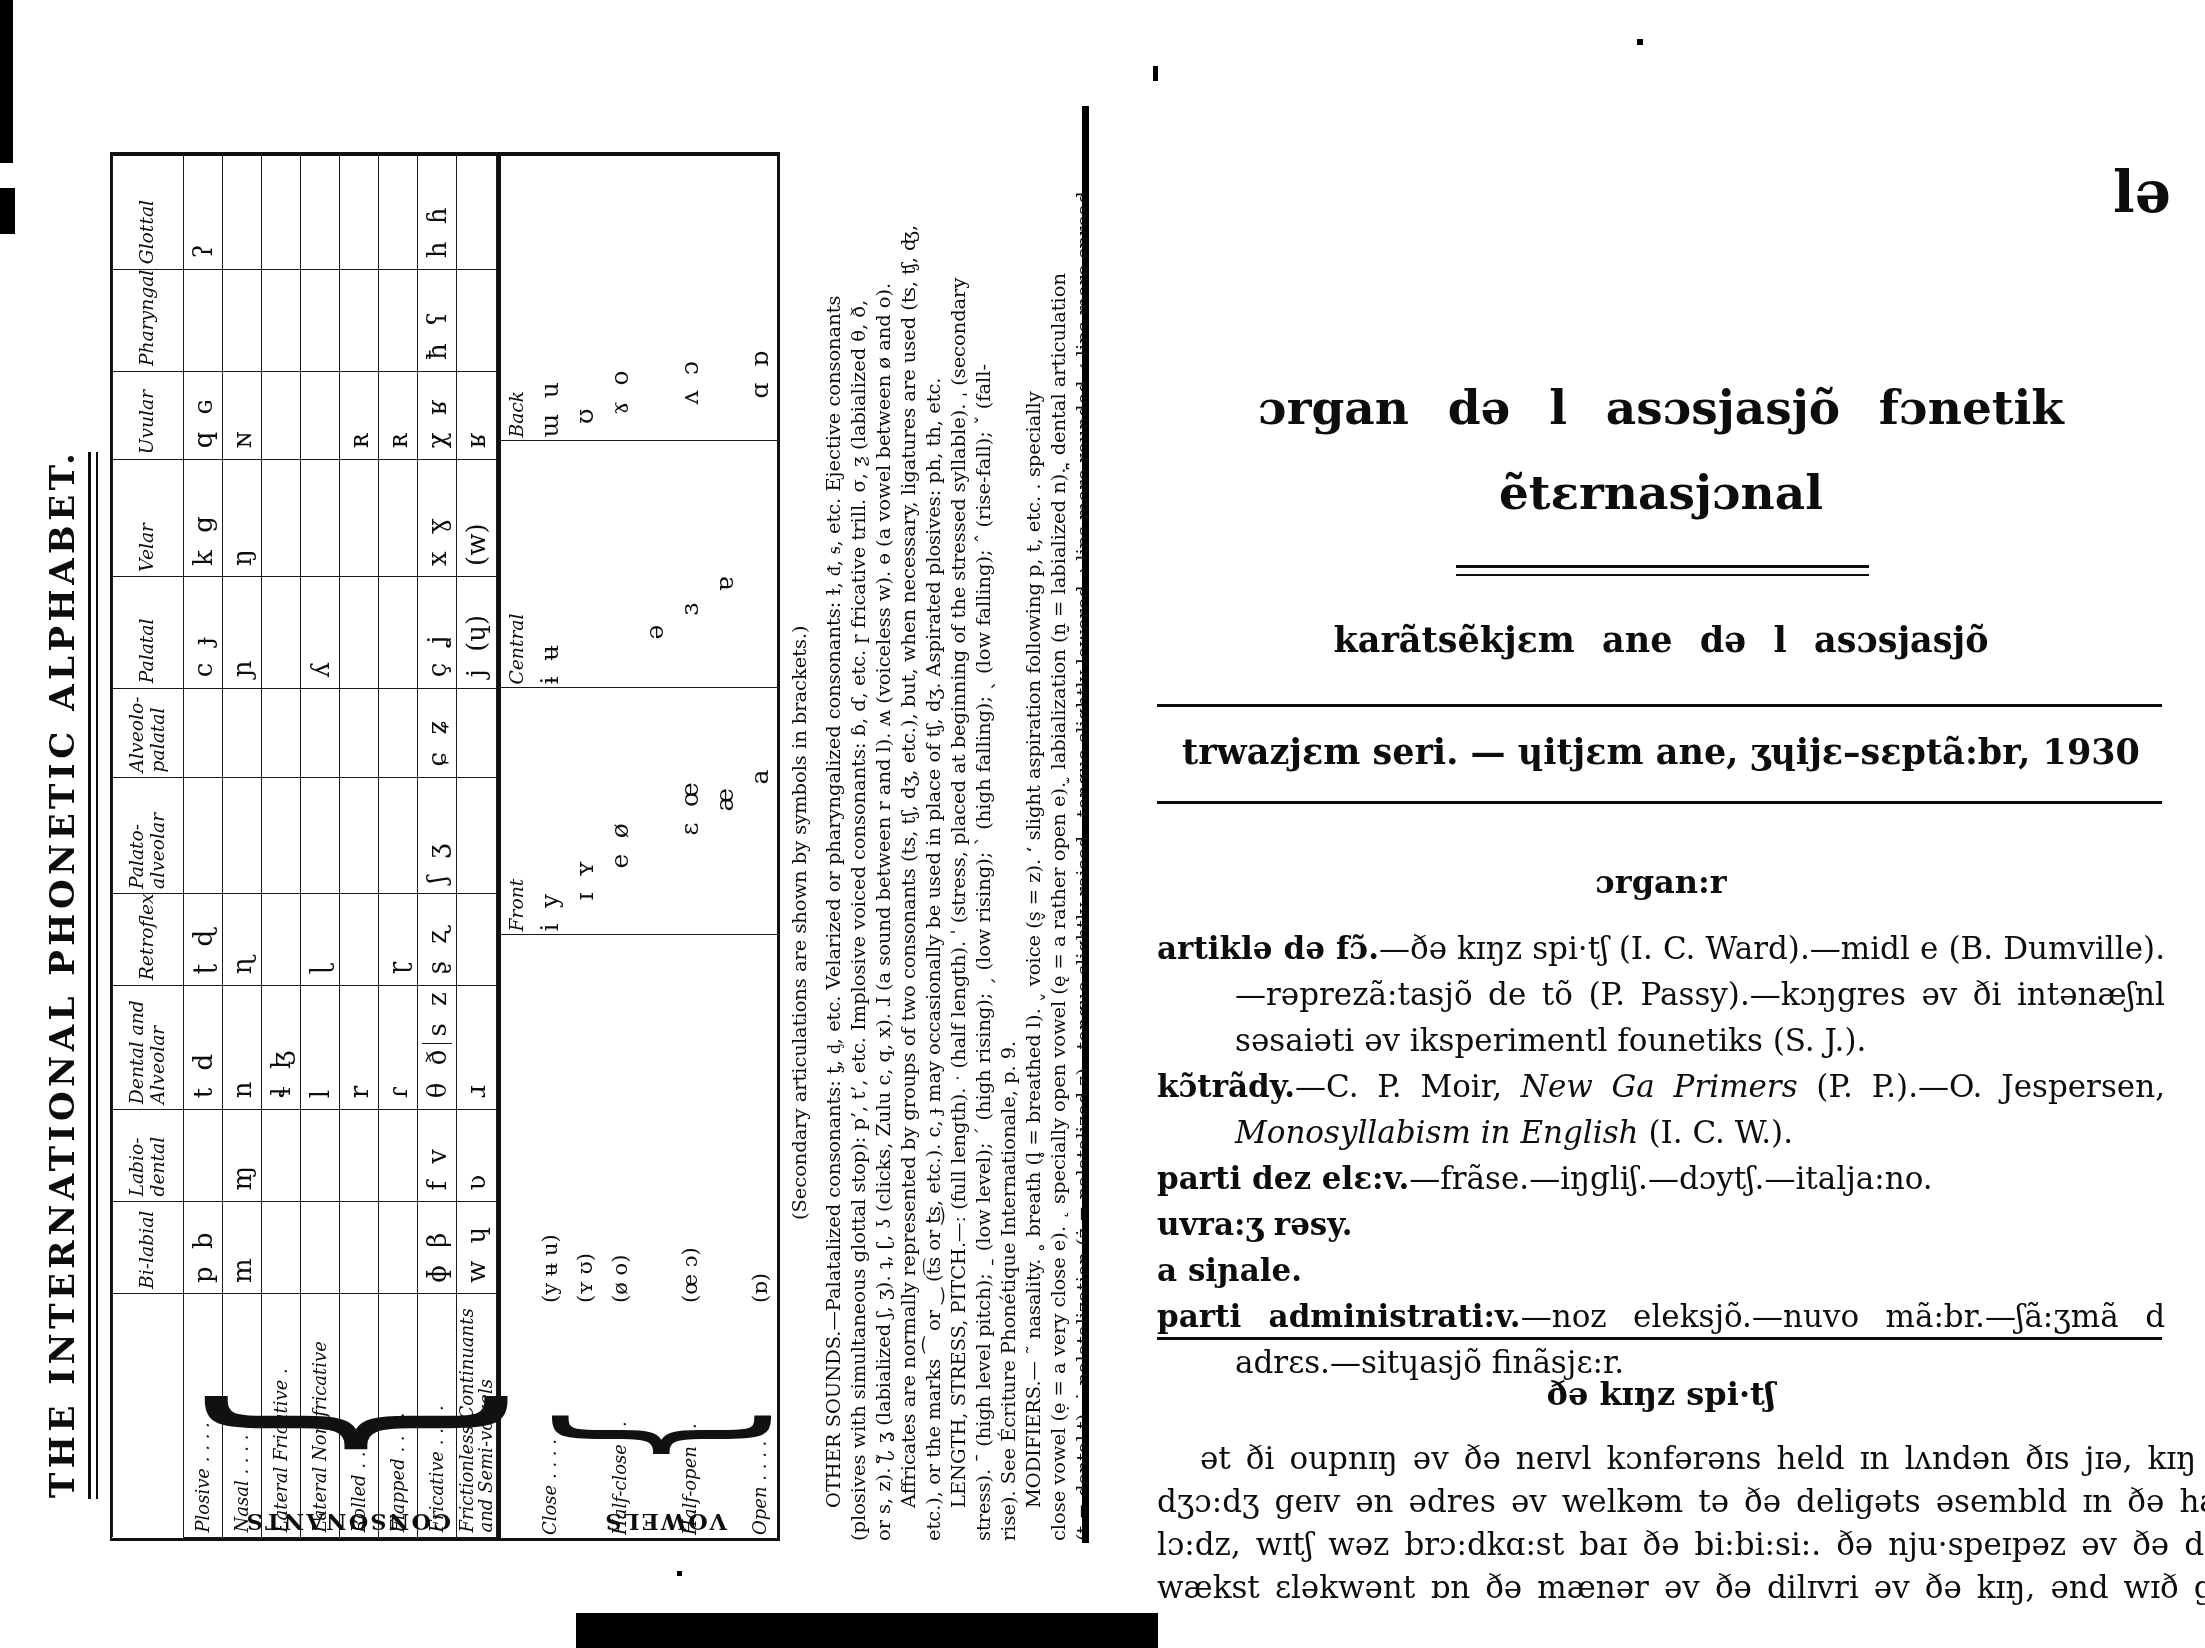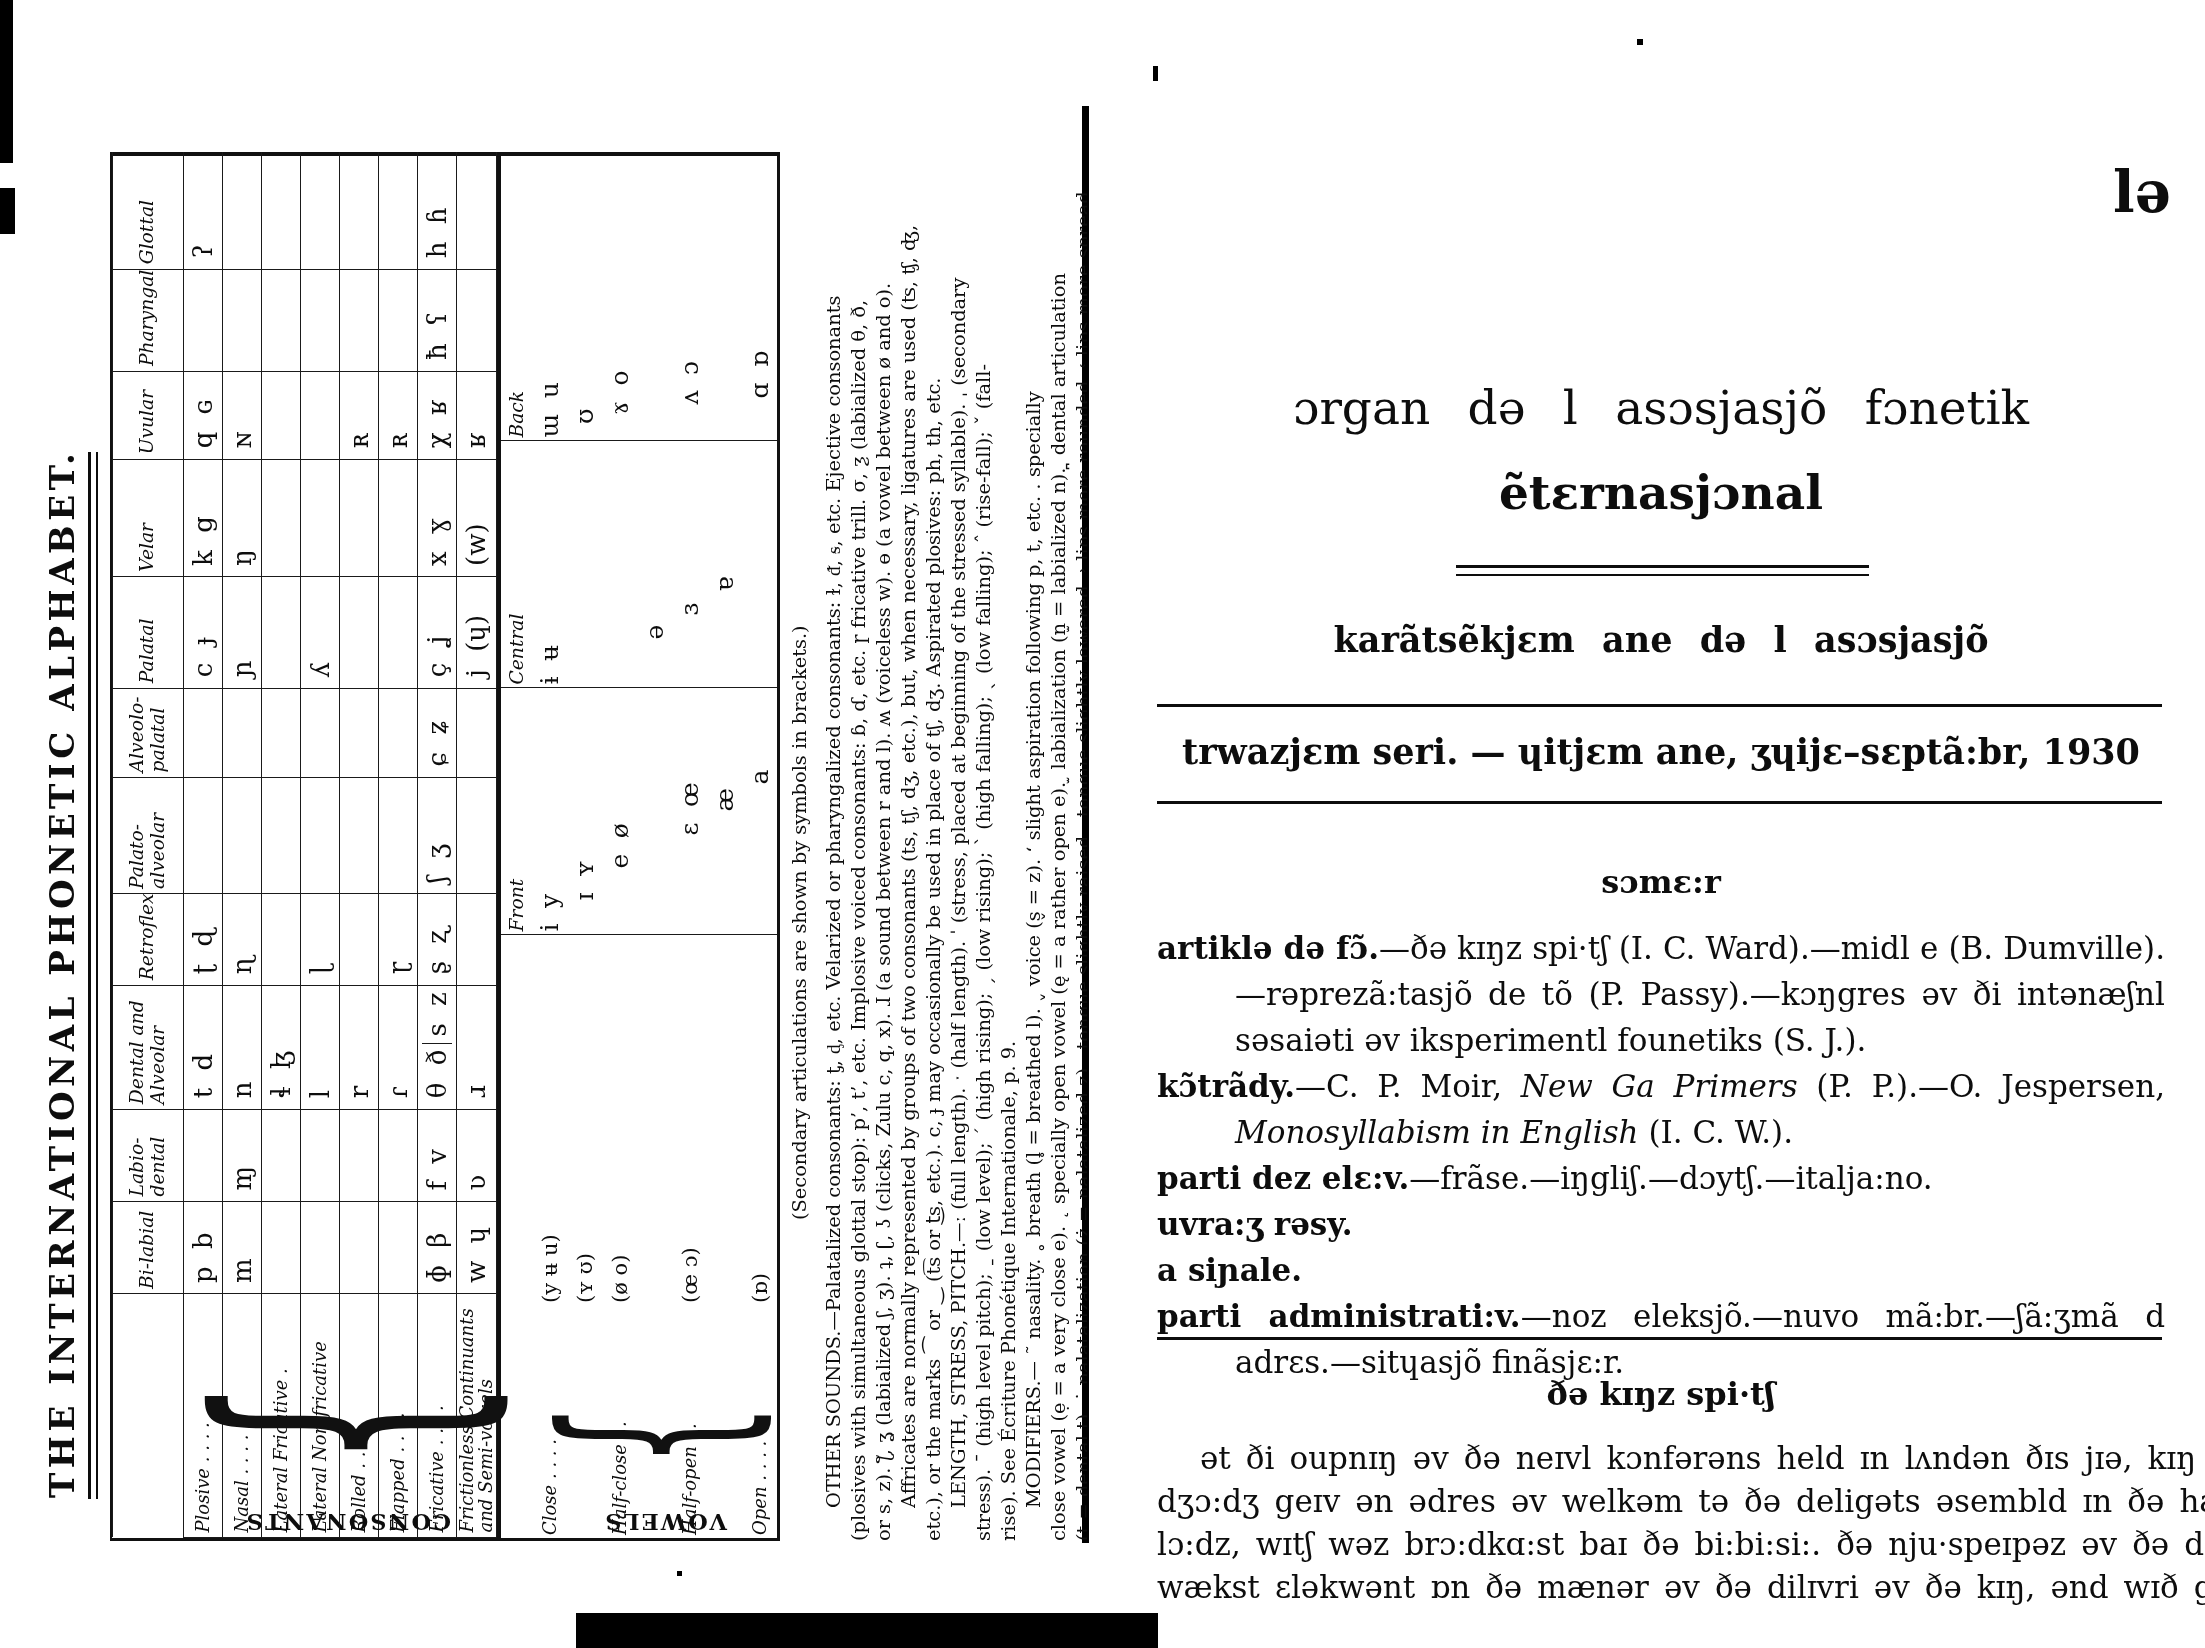--- a/index.html
+++ b/index.html
@@ -46,21 +46,21 @@
   .footnote{font-size:19.4px;margin:7.5px 0 0 321px;}
   .notes{margin-top:10.5px;width:1389px;font-size:19.4px;line-height:25px;text-align:justify;}
   .notes .ln{white-space:nowrap;}
   .notes .p1{text-indent:33px;}
 
   
   #right-page{position:absolute;left:1151px;top:0;width:1020px;height:1648px;}
   .ctr{position:absolute;left:0;width:100%;text-align:center;white-space:nowrap;}
   .t-le{top:158px;font-size:57px;font-weight:700;text-align:right;}
   .t-main{top:241px;font-size:103px;font-weight:700;letter-spacing:2.2px;word-spacing:36px;}
-  .t-org{top:380px;font-size:47px;font-weight:400;word-spacing:22.4px;}
+  .t-org{top:380px;font-size:47px;font-weight:700;word-spacing:22.4px;}
   .t-int{top:465px;font-size:47px;font-weight:700;}
   .rp-dblrule{position:absolute;left:305px;top:565px;width:413px;height:6px;
     border-top:3.7px solid #0d0d0d;border-bottom:2.2px solid #0d0d0d;}
   .t-kar{top:619px;font-size:35px;font-weight:700;word-spacing:15px;}
   .rule{position:absolute;left:6px;width:1005px;border-top:3px solid #0d0d0d;}
   .r1{top:704px;} .r2{top:801px;} .r3{top:1337px;}
   .t-ser{top:731px;font-size:35px;font-weight:700;}
   .t-som{top:863px;font-size:32px;font-weight:700;}
   .somlist{position:absolute;left:6px;top:925px;width:1008px;font-size:31px;line-height:46px;}
   .somlist p{margin:0;padding-left:78px;text-indent:-78px;text-align:justify;}
@@ -353,21 +353,21 @@
 
   <div id="right-page">
     <div class="ctr t-le">lə</div>
     <div class="ctr t-org">ɔrgan də l asɔsjasjõ fɔnetik</div>
     <div class="ctr t-int">ẽtɛrnasjɔnal</div>
     <div class="rp-dblrule"></div>
     <div class="ctr t-kar">karãtsẽkjɛm ane də l asɔsjasjõ</div>
     <div class="rule r1"></div>
     <div class="ctr t-ser">trwazjɛm seri. — ɥitjɛm ane, ʒɥijɛ–sɛptã:br, 1930</div>
     <div class="rule r2"></div>
-    <div class="ctr t-som">sɔmɛ:r</div>
+    <div class="ctr t-som">ɔrgan:r</div>
     <div class="somlist" id="somlist">
         <p><span class="lead">artiklə də fɔ̃.</span>—ðə kɪŋz spi·tʃ (I. C. Ward).—midl e (B. Dumville).—rəprezã:tasjõ de tõ (P. Passy).—kɔŋgres əv ði intənæʃnl səsaiəti əv iksperimentl founetiks (S. J.).</p>
         <p><span class="lead">kɔ̃trãdy.</span>—C. P. Moir, <span class="it">New Ga Primers</span> (P. P.).—O. Jespersen, <span class="it">Monosyllabism in English</span> (I. C. W.).</p>
         <p><span class="lead">parti dez elɛ:v.</span>—frãse.—iŋgliʃ.—dɔytʃ.—italja:no.</p>
         <p><span class="lead">uvra:ʒ rəsy.</span></p>
         <p><span class="lead">a siɲale.</span></p>
         <p><span class="lead">parti administrati:v.</span>—noz eleksjõ.—nuvo mã:br.—ʃã:ʒmã d adrɛs.—sitɥasjõ finãsjɛ:r.</p>
       </div>
     <div class="rule r3"></div>
     <div class="ctr t-king">ðə kɪŋz spi·tʃ</div>

